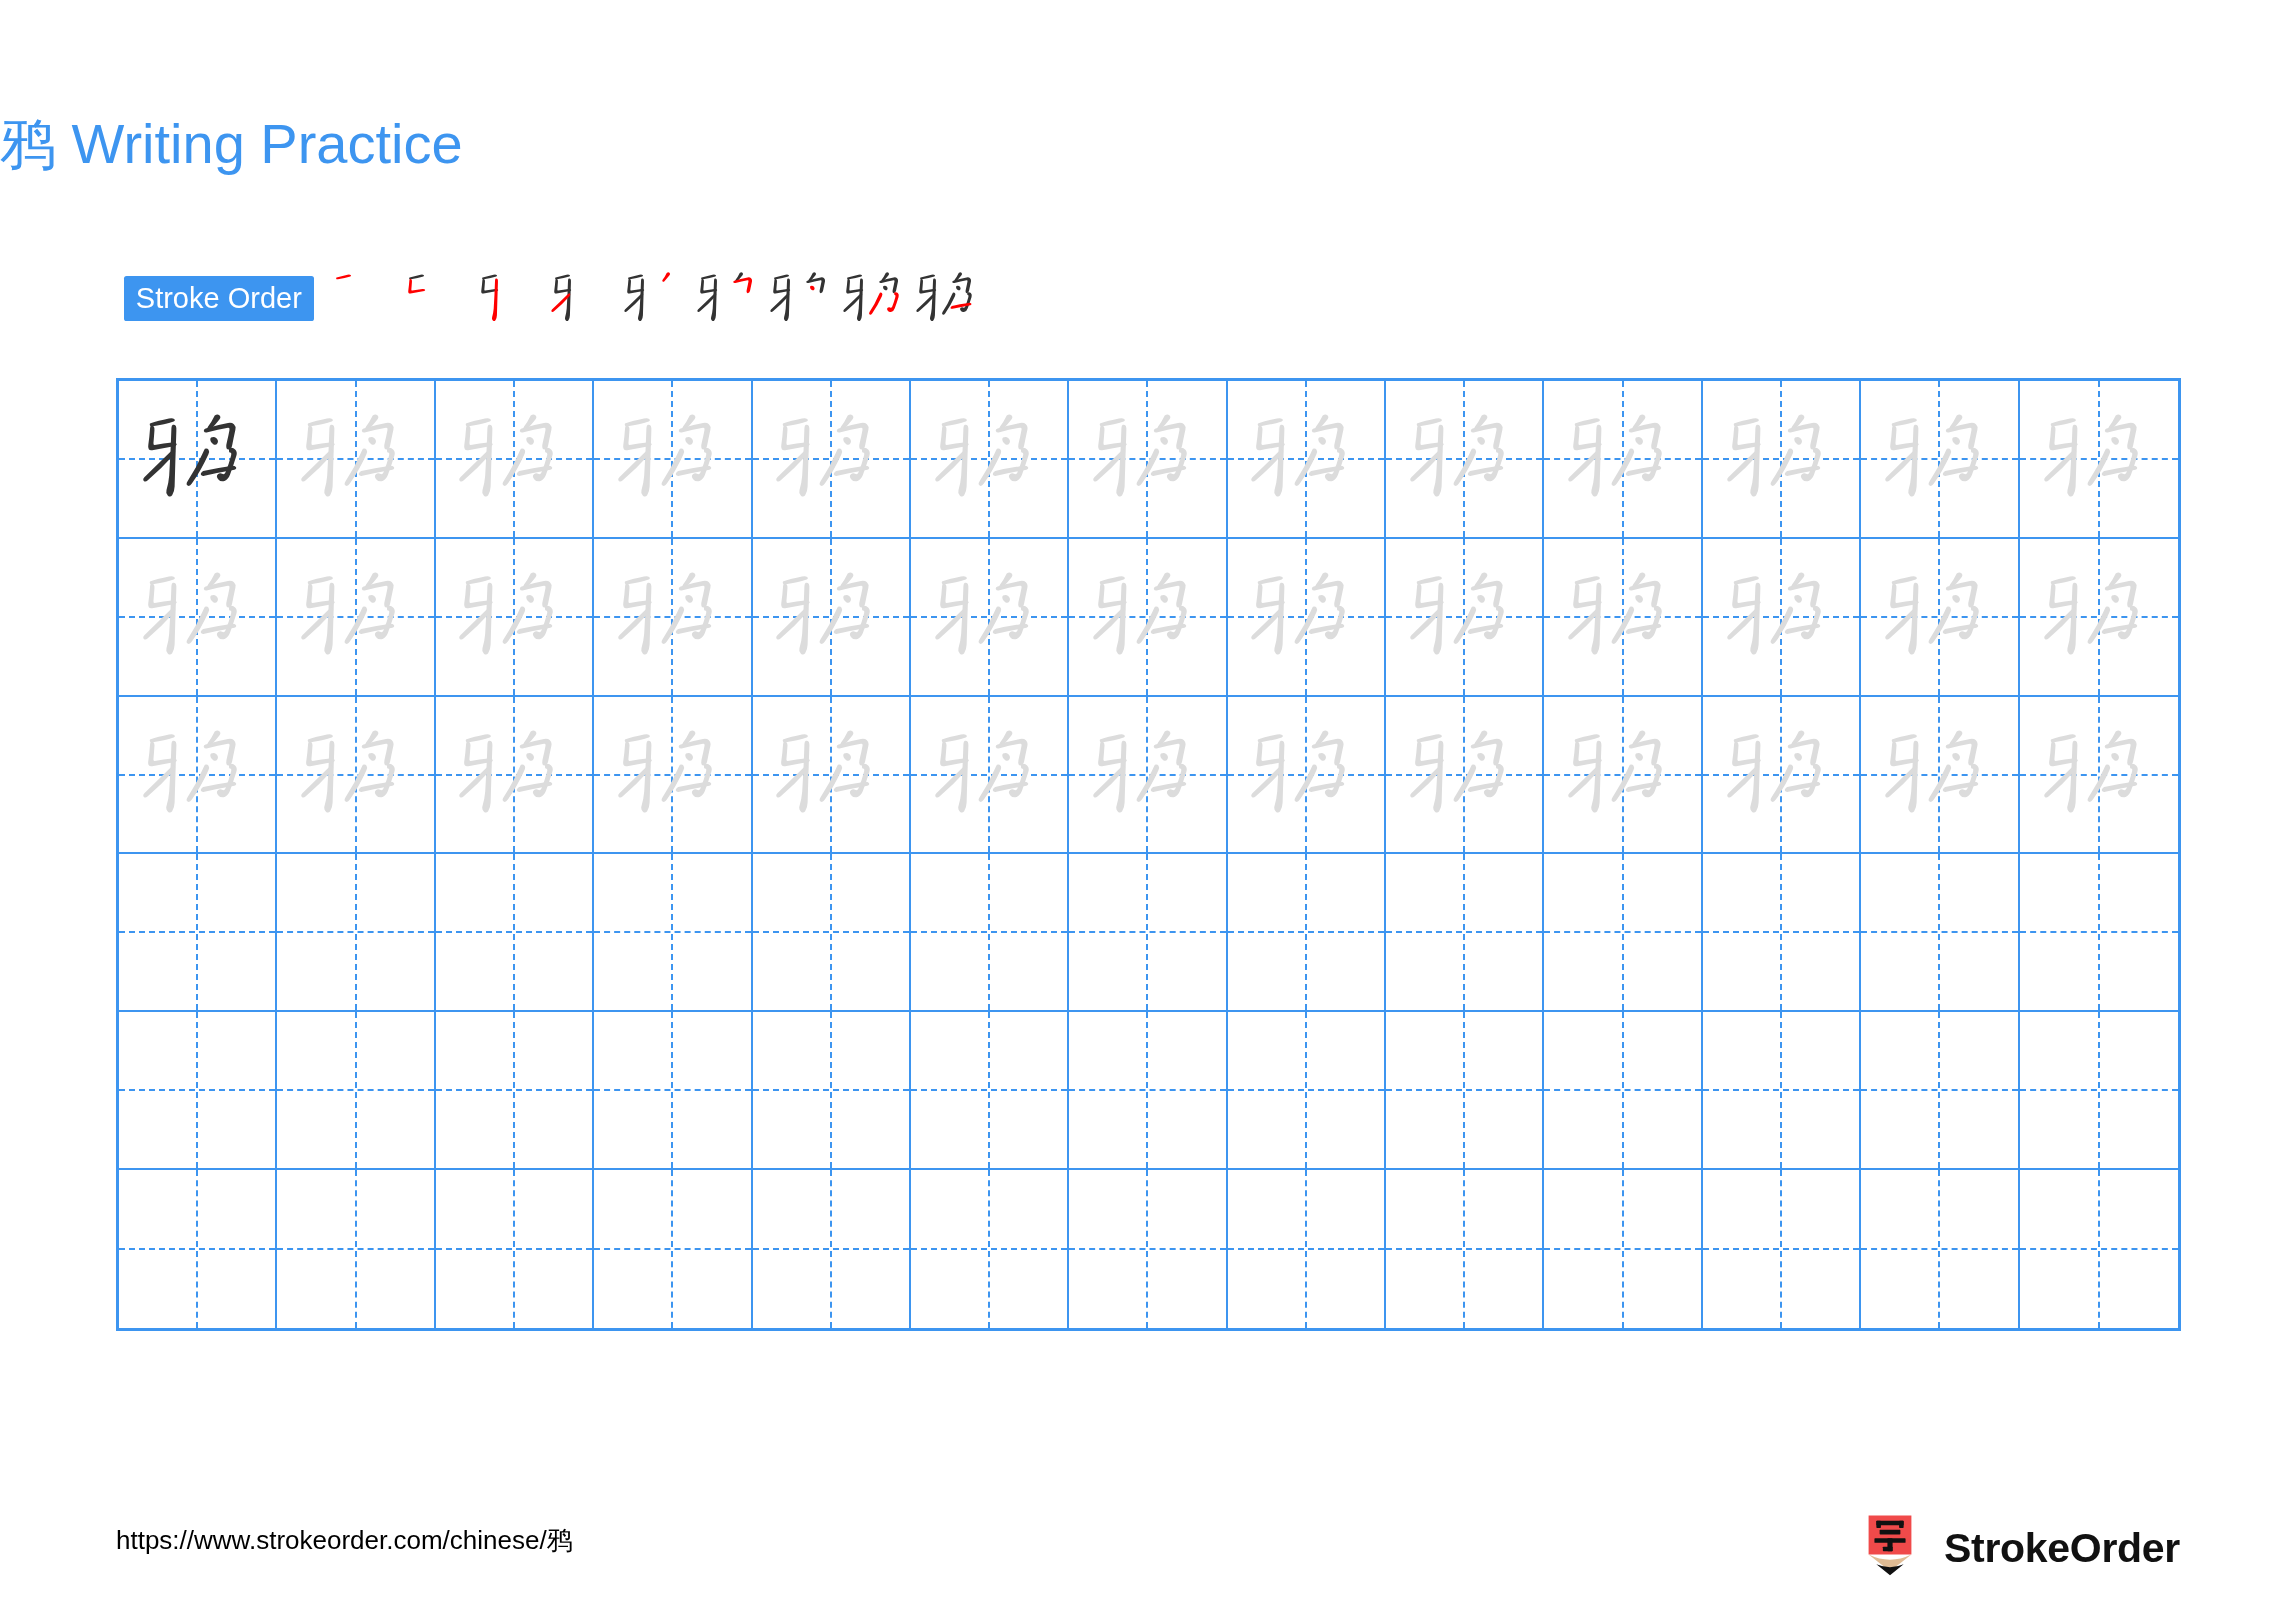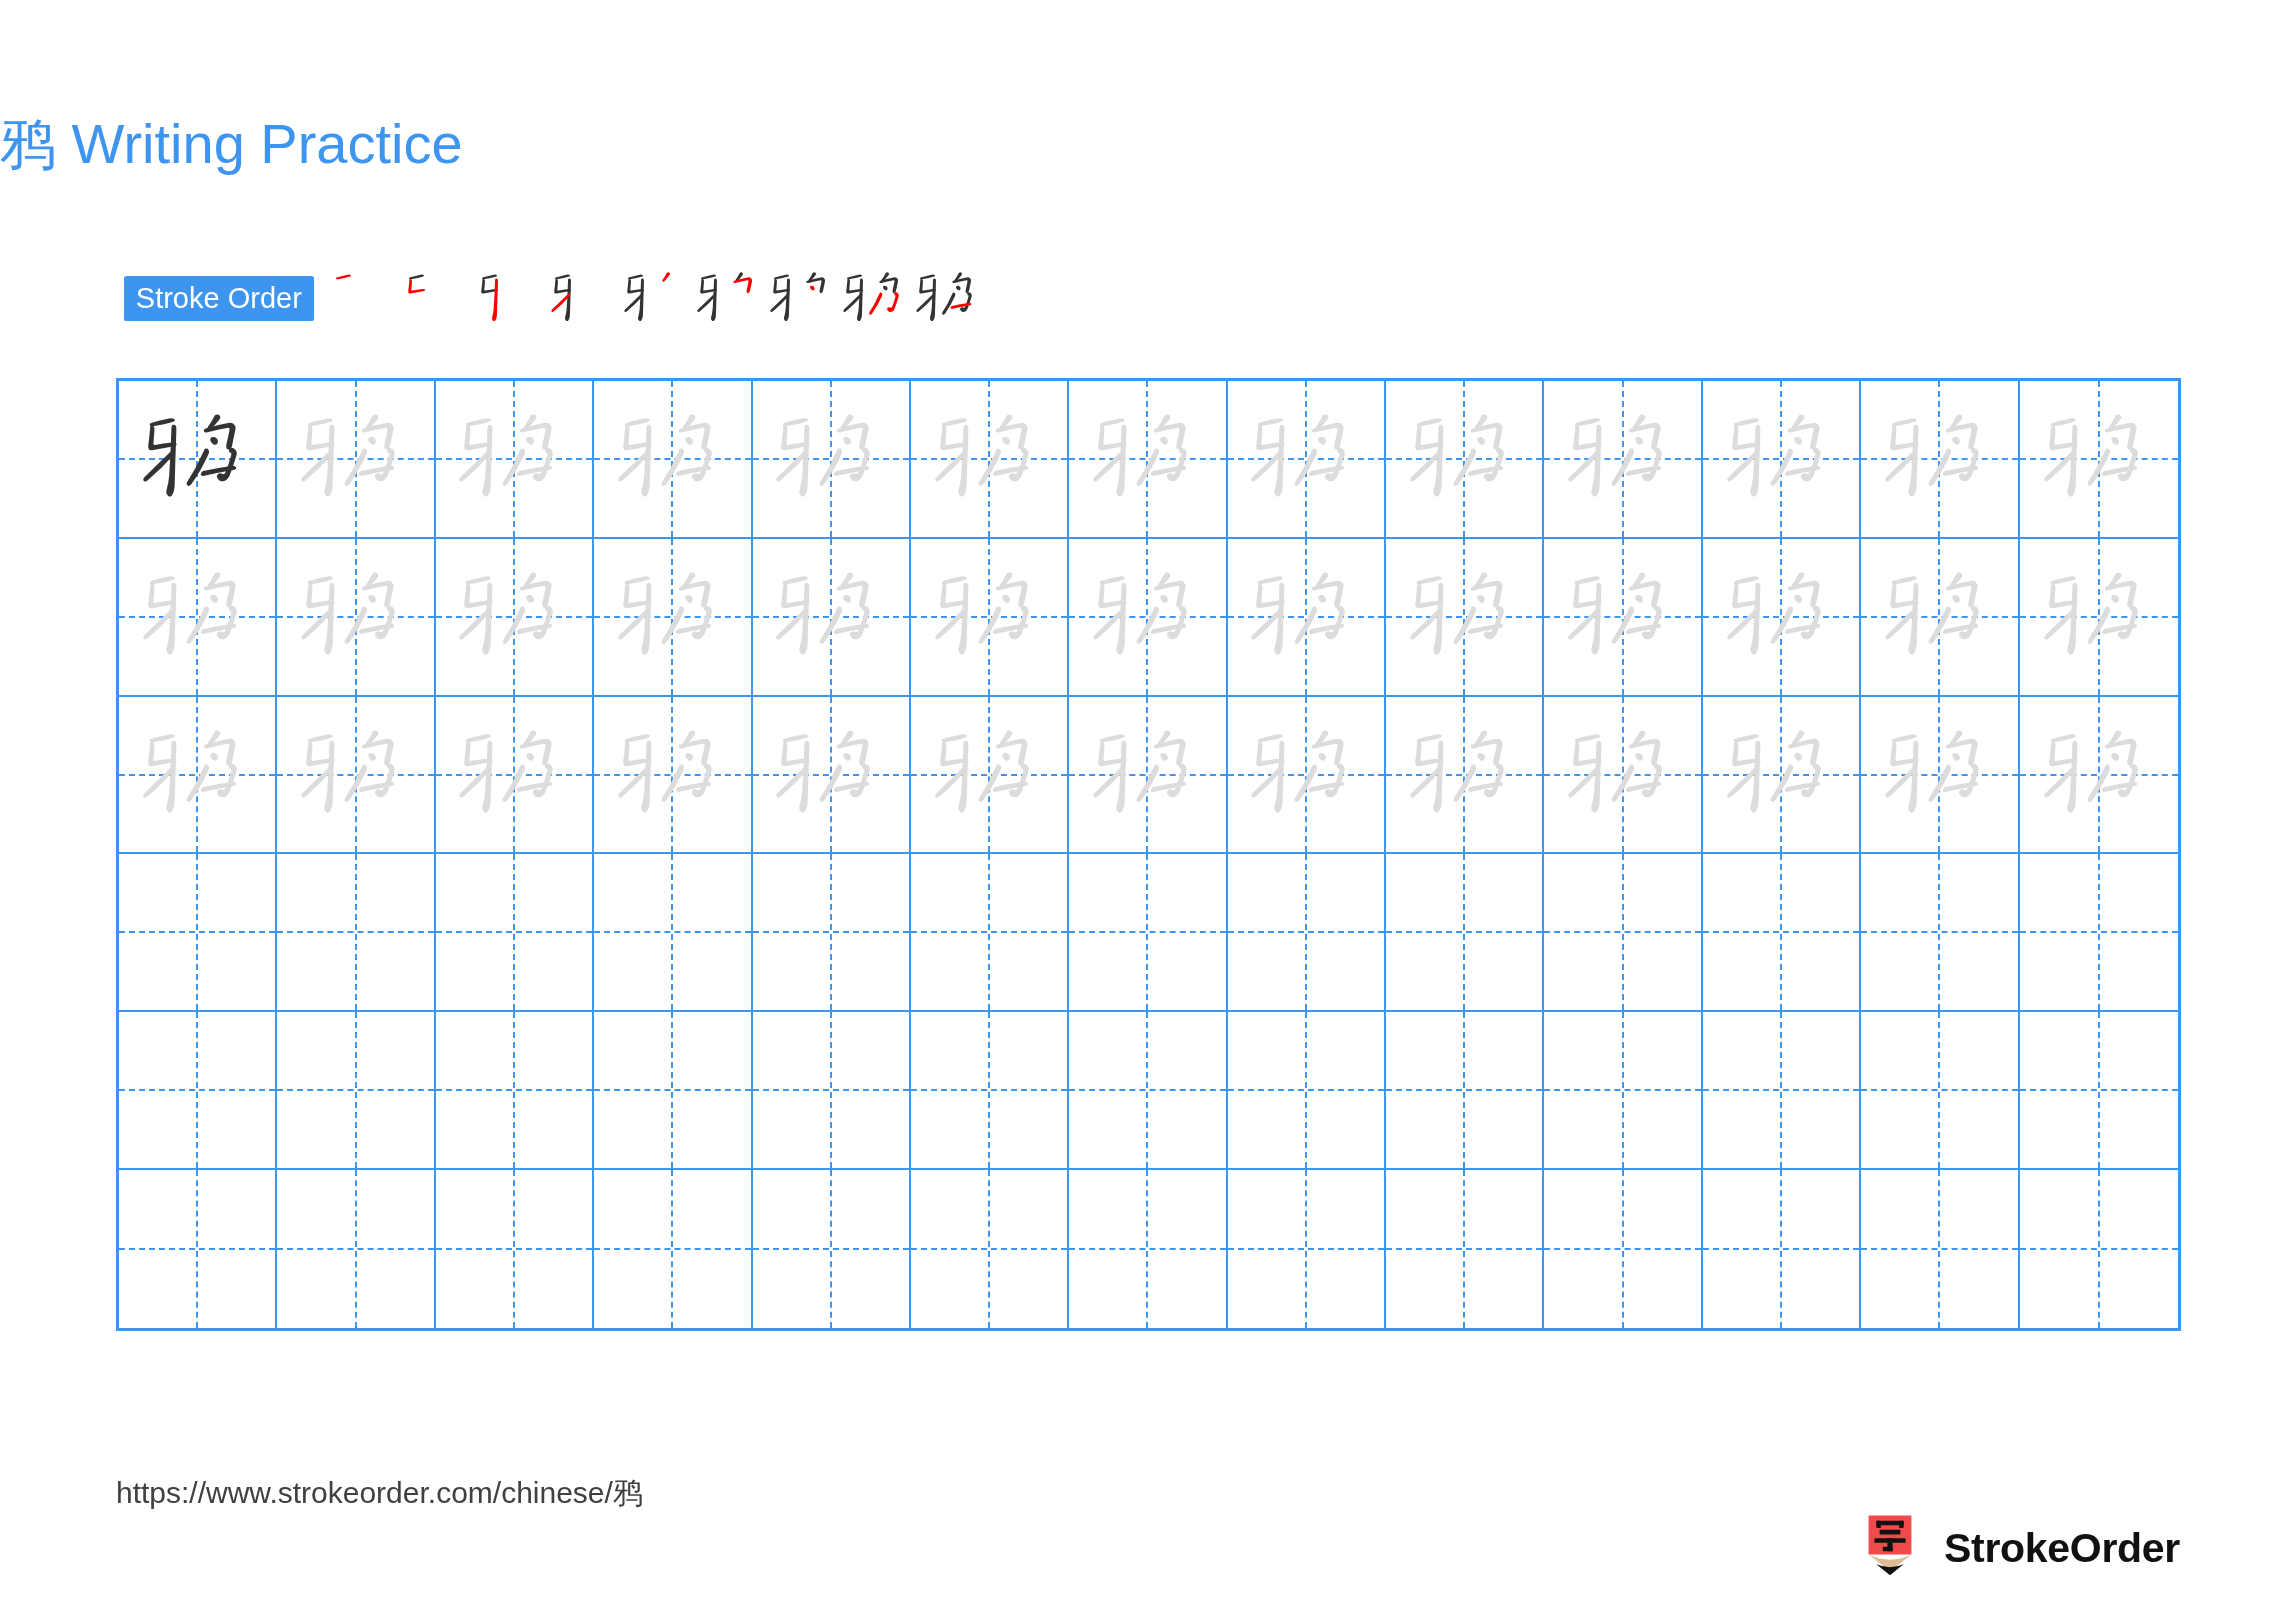--- a/index.html
+++ b/index.html
@@ -123,24 +123,24 @@
     z-index: 2;
   }
   .cell-char svg { display: block; }
   .glyph-dark path { fill: #333333; }
   .glyph-light path { fill: #dcdcdc; }
 
   
   #footer-url {
     position: absolute;
     left: 116px;
-    top: 1472px;
-    font-size: 30px;
+    top: 1520px;
+    font-size: 26px;
     line-height: 41px;
-    color: #404040;
+    color: #000000;
     white-space: nowrap;
   }
   #footer-brand {
     position: absolute;
     right: 115px;
     top: 1508px;
     height: 79px;
     display: flex;
     align-items: center;
     gap: 30px;

